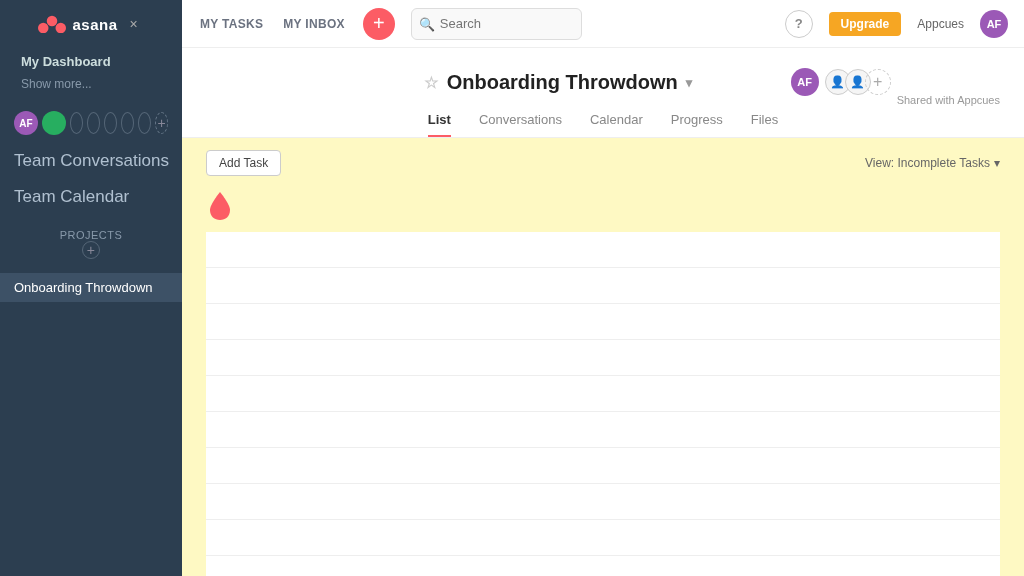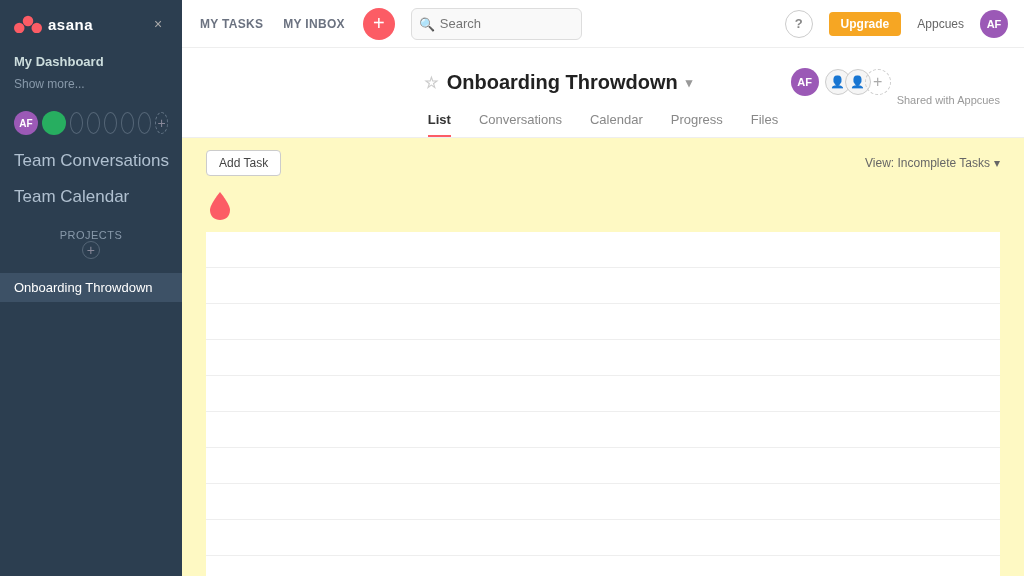--- a/index.html
+++ b/index.html
@@ -11,21 +11,21 @@
       background: #2c3e50;
       color: #fff;
       display: flex;
       flex-direction: column;
       flex-shrink: 0;
       height: 100%;
     }
     .sidebar-header {
       display: flex;
       align-items: center;
-      justify-content: space-between;
+      justify-content: center;
       padding: 14px 14px 10px;
       gap: 6px;
     }
     .asana-logo {
       display: flex;
       align-items: center;
       gap: 6px;
     }
     .asana-logo-icon {
       width: 28px;
@@ -35,21 +35,21 @@
       width: 20px;
       height: 20px;
       display: flex;
       align-items: center;
       justify-content: center;
       cursor: pointer;
       color: #aaa;
       font-size: 14px;
     }
     .sidebar-nav {
-      padding: 4px 0;
+      padding: 4px 7px;
     }
     .sidebar-my-dashboard {
       padding: 6px 14px;
       font-size: 13px;
       font-weight: 600;
       color: #cdd;
       cursor: pointer;
     }
     .sidebar-show-more {
       padding: 2px 14px 8px;

